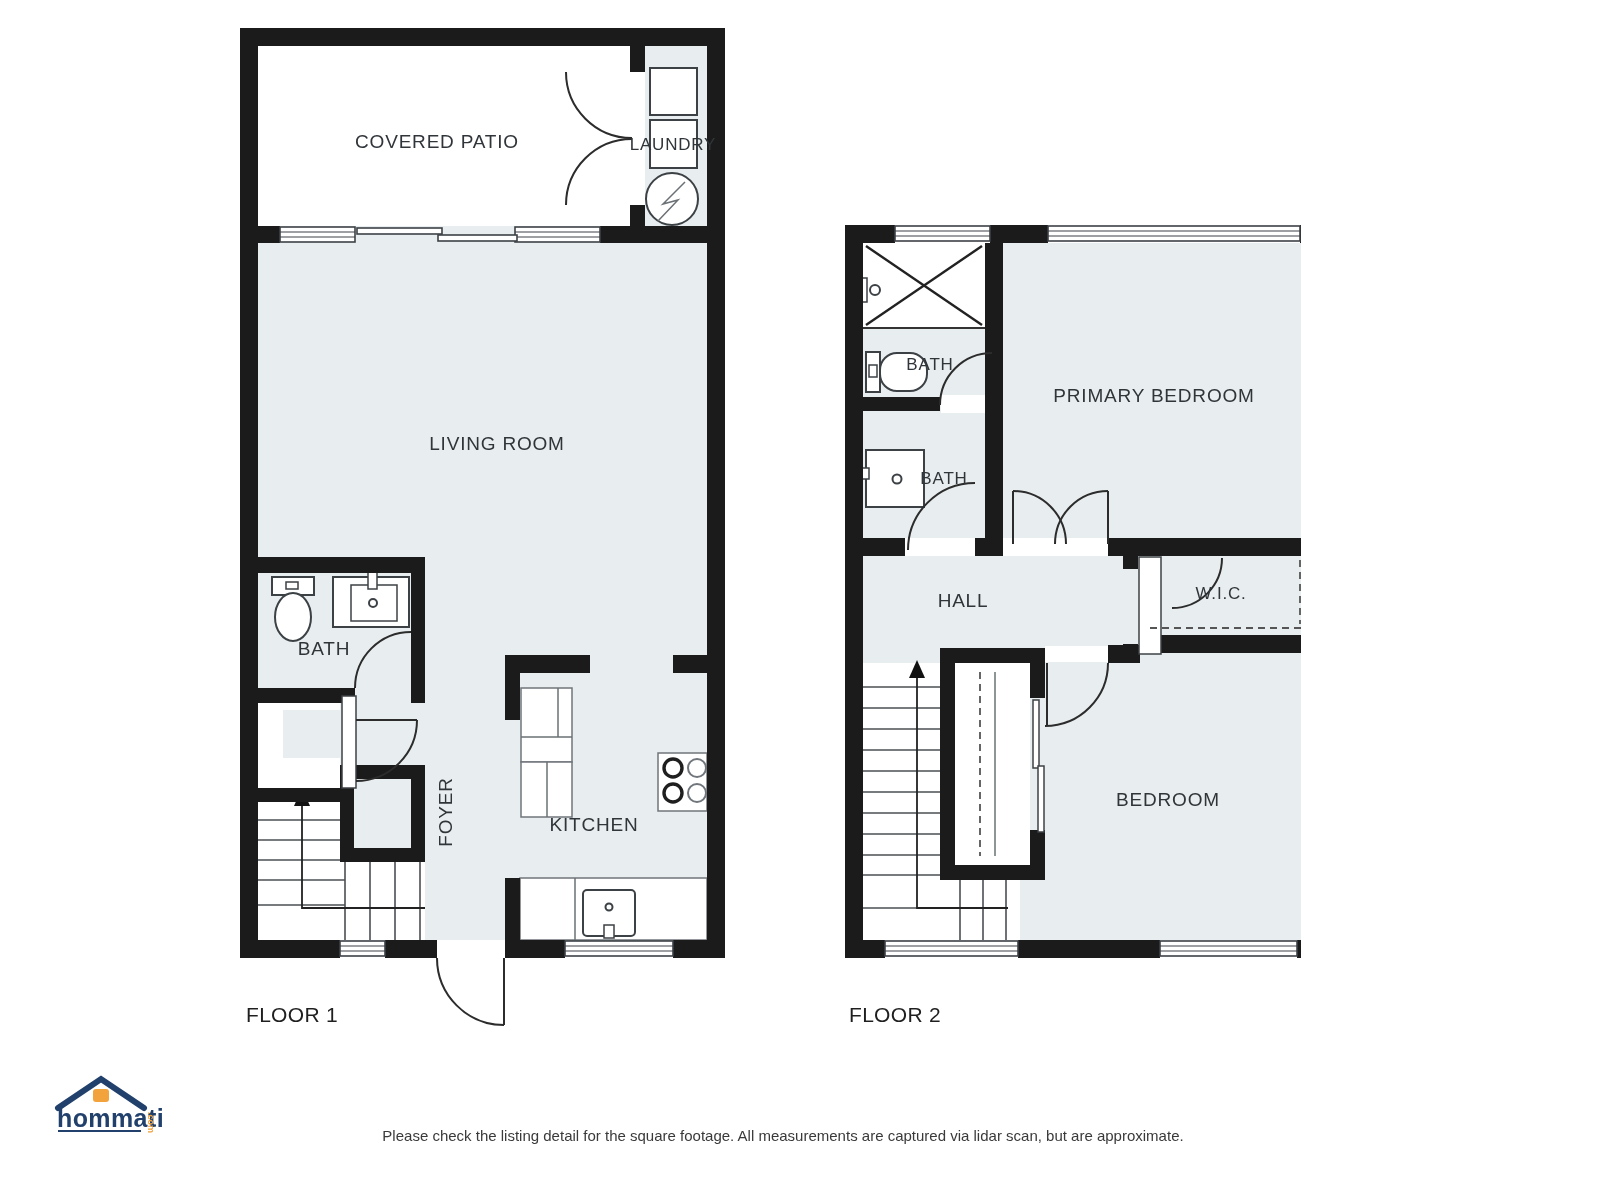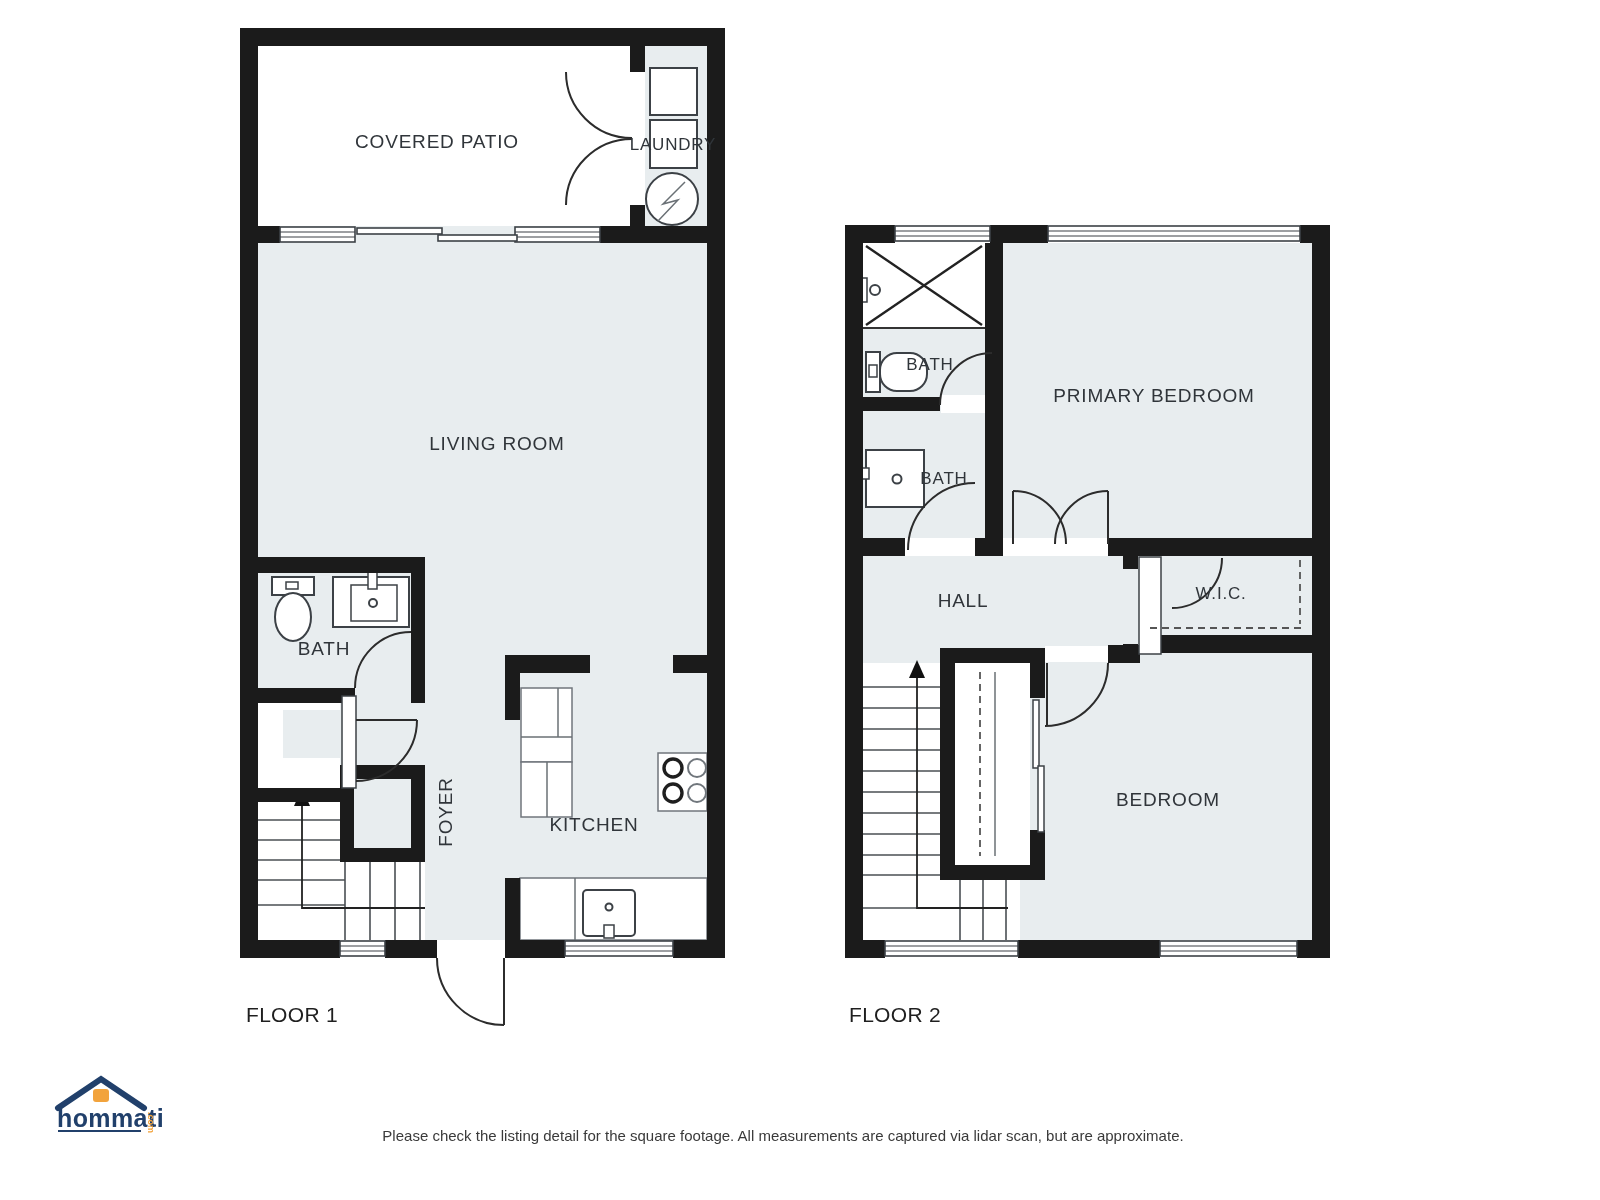--- a/index.html
+++ b/index.html
@@ -1,16 +1,16 @@
 <!DOCTYPE html>
 <html><head>
 <meta charset="utf-8">
 <style>
   html,body{margin:0;padding:0;background:#ffffff;}
-  .stage{position:relative;width:1600px;height:1200px;background:#fff;overflow:hidden;}
+  .stage{position:relative;width:1301px;height:1200px;background:#fff;overflow:hidden;}
   svg{display:block;}
 
   .wall{fill:#1b1b1b;}
   .roomfill{fill:#e8edef;}
   .whitefill{fill:#ffffff;}
   .fx{fill:#ffffff;stroke:#3c4146;stroke-width:2;}
   .fx1{fill:#ffffff;stroke:#3c4146;stroke-width:1.5;}
   .fxl{fill:none;stroke:#3c4146;stroke-width:2;}
   .fxthin{fill:none;stroke:#6a7075;stroke-width:1.5;}
   .arc{fill:none;stroke:#2c2c2c;stroke-width:2;}

